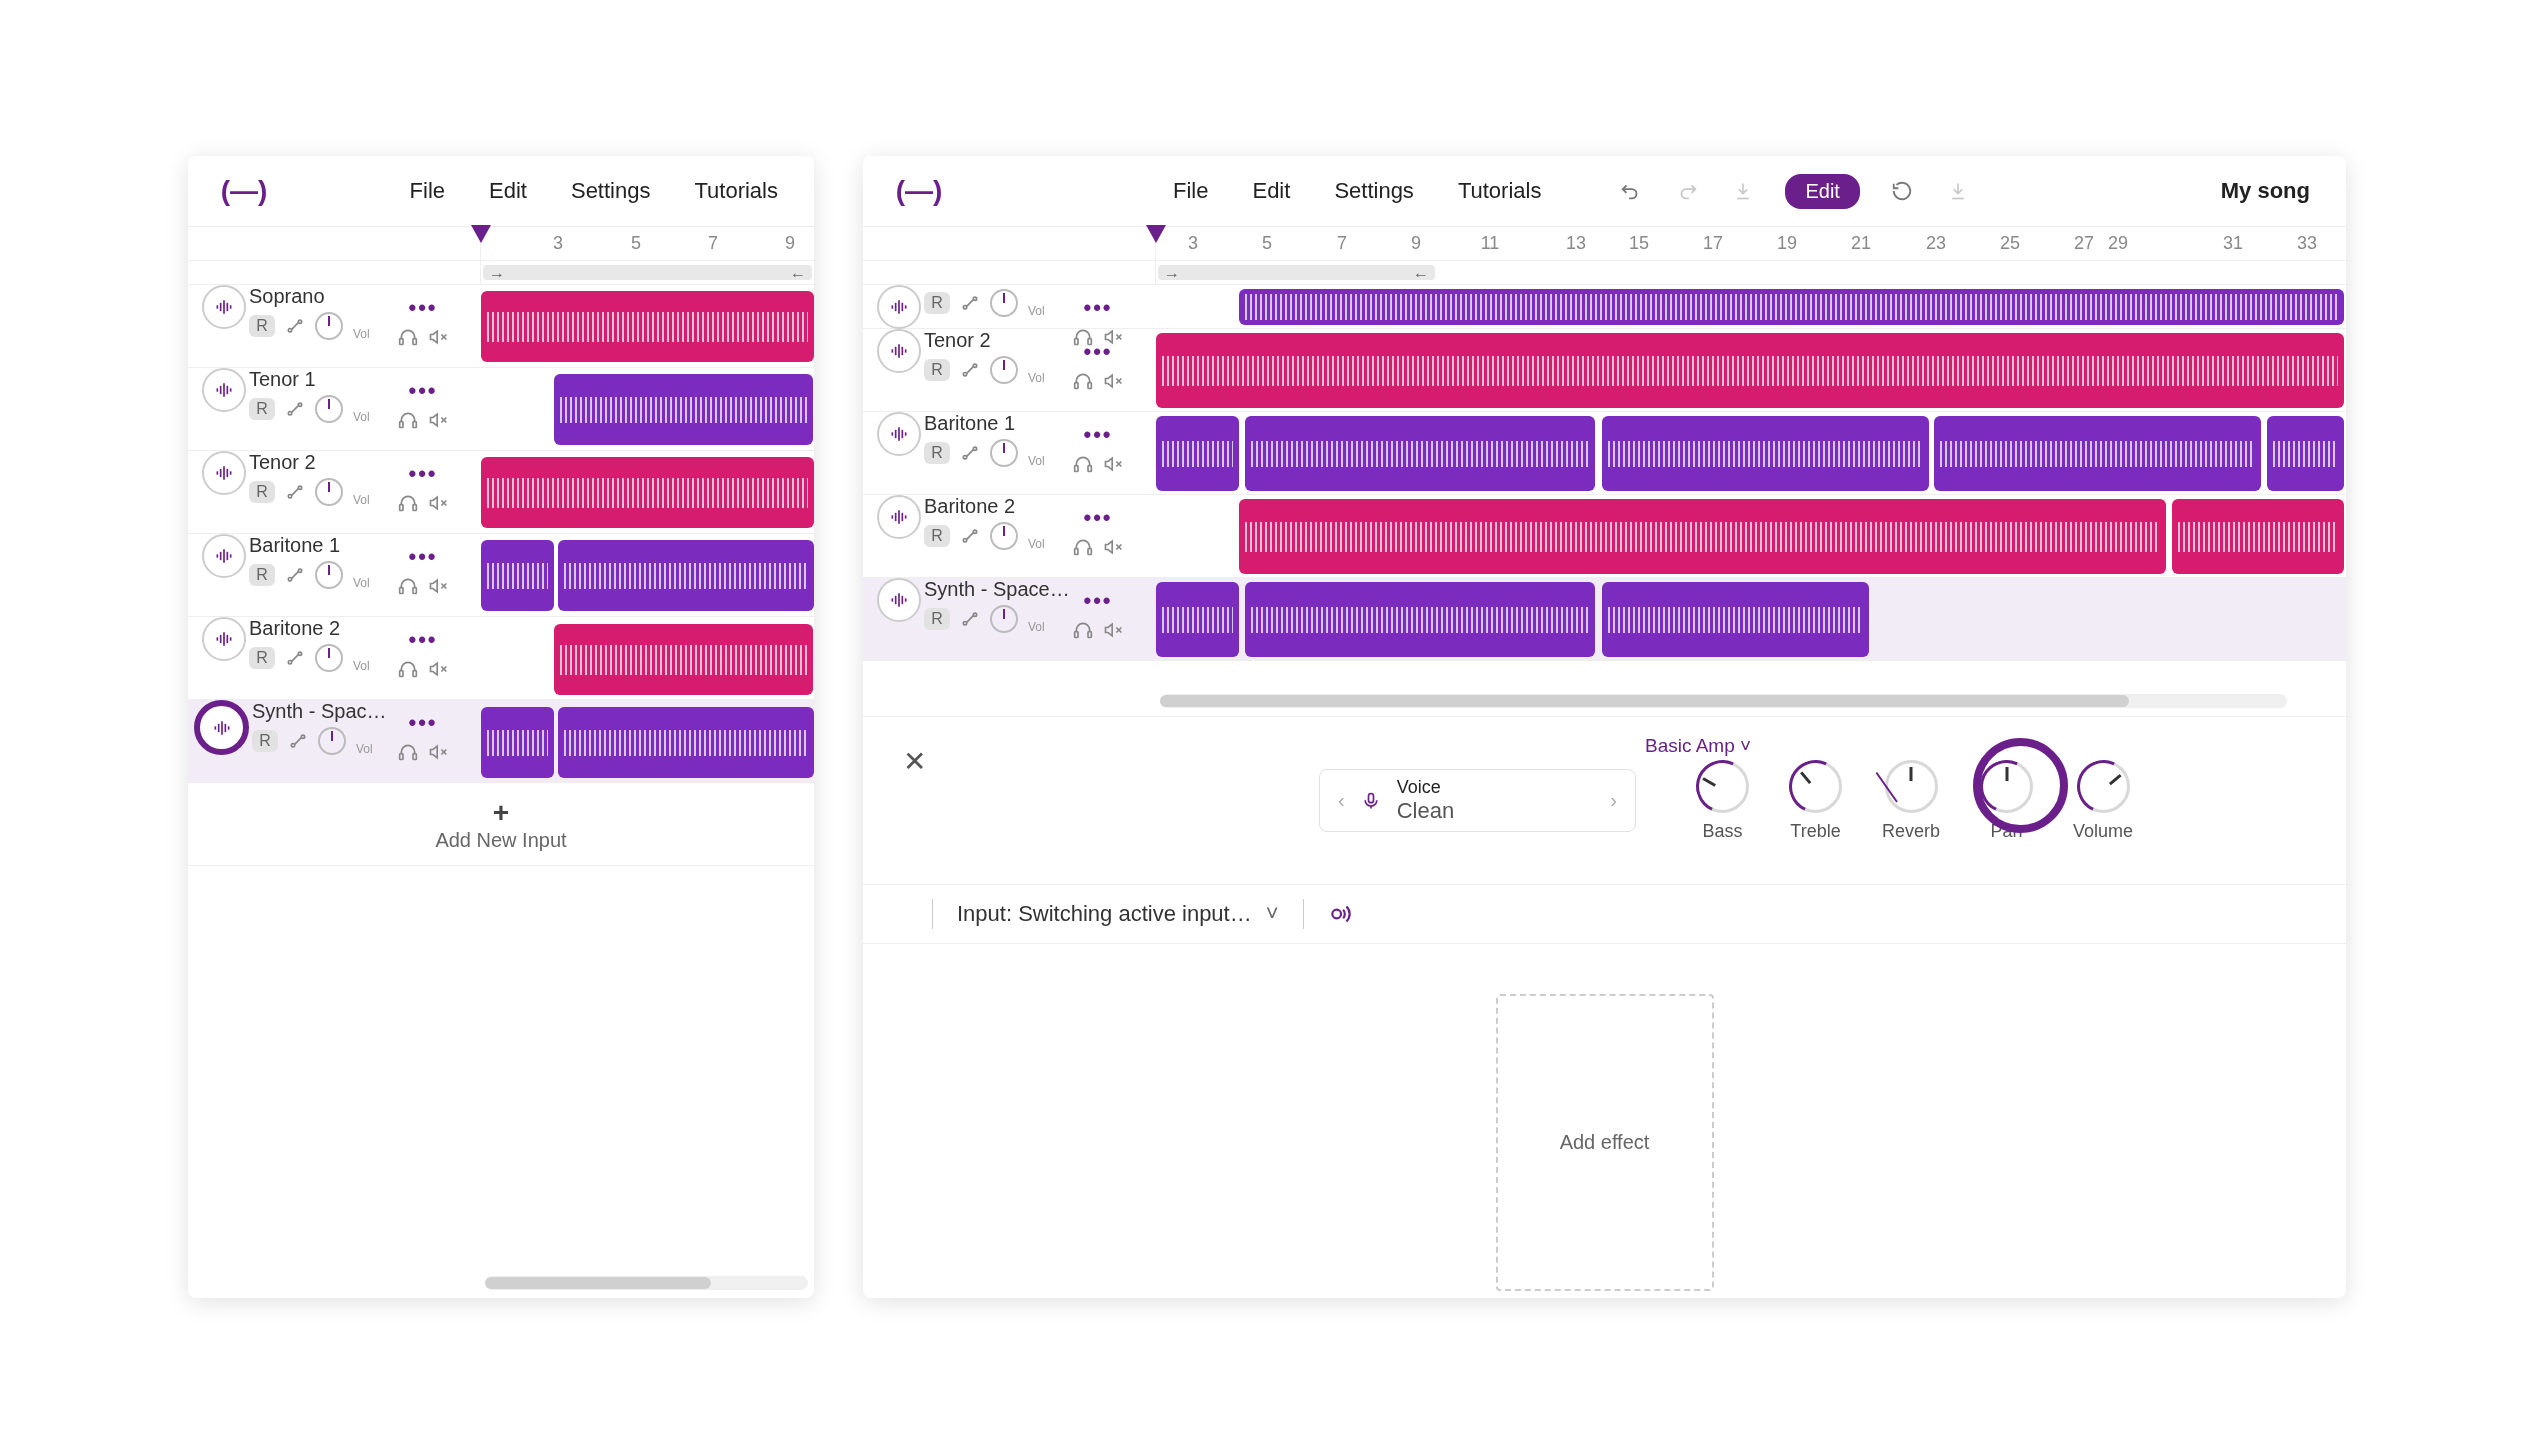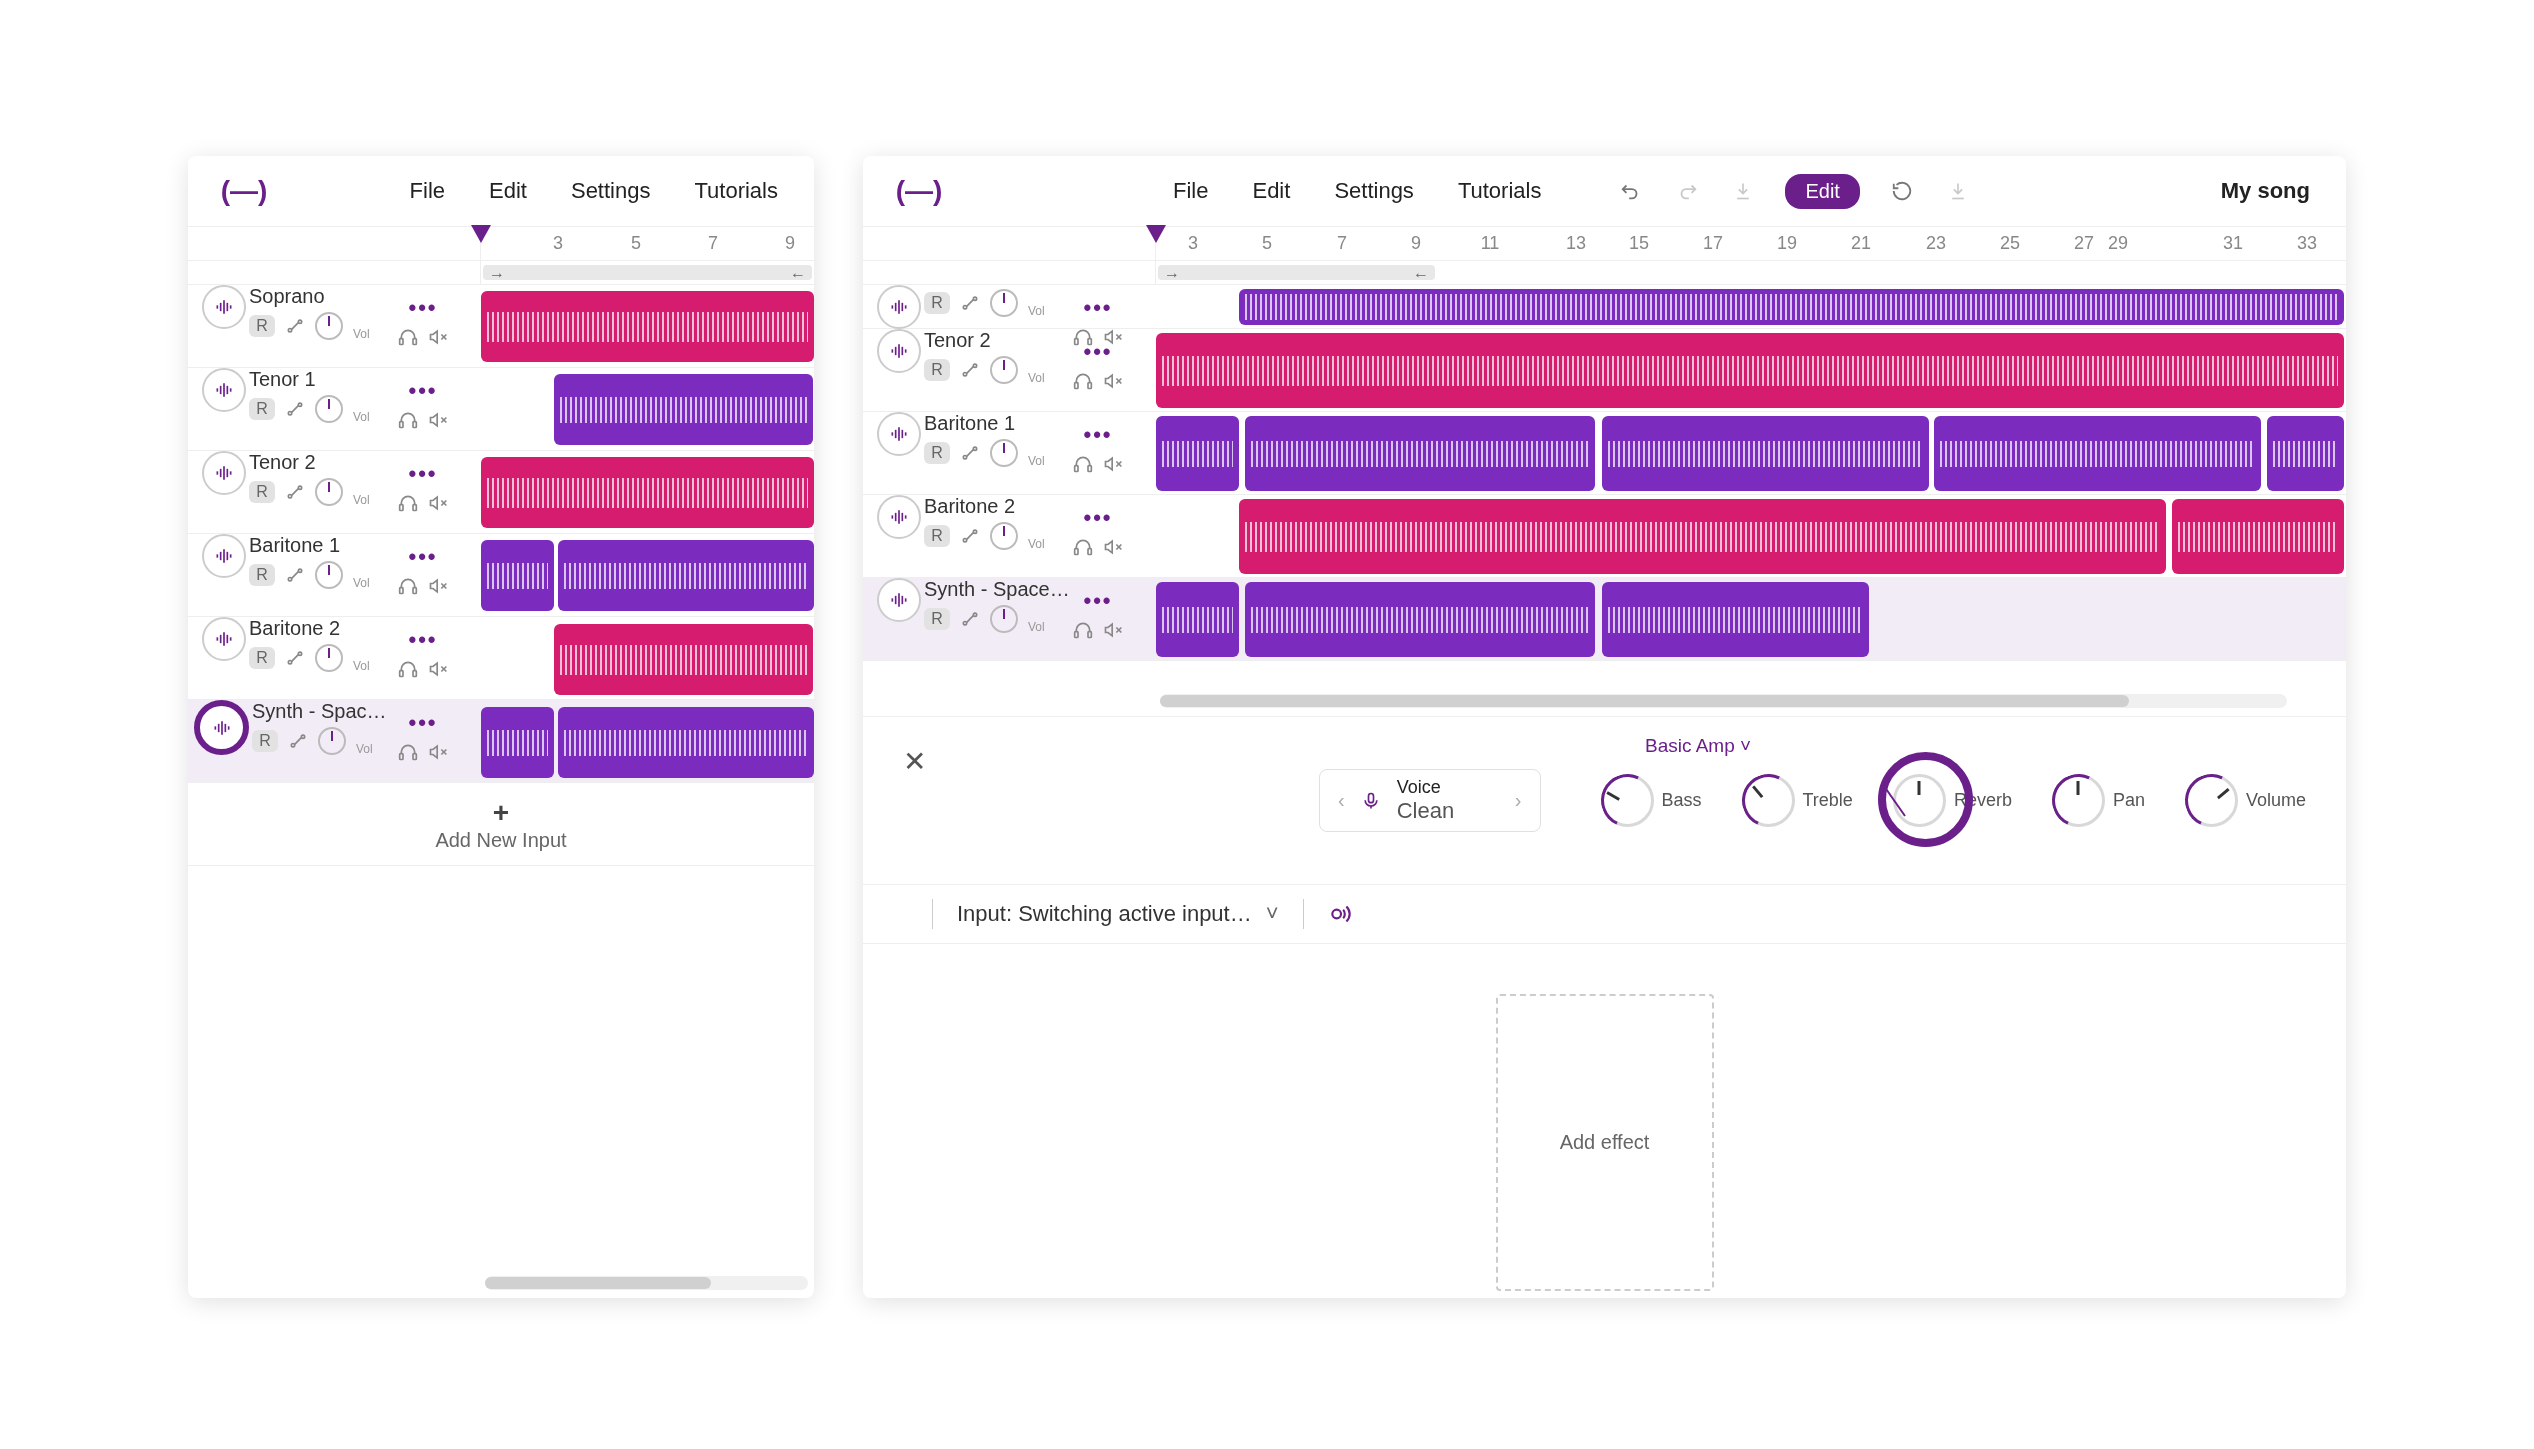--- a/index.html
+++ b/index.html
@@ -157,21 +157,21 @@
   .preset-box {
     width:317px; height:63px; border:1px solid #e0e0e0; border-radius:8px;
     display:flex; align-items:center; padding:0 18px; gap:16px; margin-left:416px;
   }
   .preset-box .chev { color:#aaa; font-size:20px; cursor:pointer; }
   .preset-box .lbl { flex:1; }
   .preset-box .lbl-top { font-size:18px; color:#222; }
   .preset-box .lbl-bot { font-size:22px; color:#555; }
   .amp-selector { position:absolute; left:782px; top:18px; color:#6B1F8A; font-size:19px; cursor:pointer; }
   .knobs { display:flex; gap:40px; margin-left:20px; align-items:flex-start; }
-  .knob-col { display:flex; flex-direction:row; align-items:center; gap:8px; }
+  .knob-col { display:flex; flex-direction:column; align-items:center; gap:8px; }
   .knob-lg {
     width:53px; height:53px; border-radius:50%; border:3px solid #d8d8d8;
     position:relative; background:#fff;
   }
   .knob-lg::before {
     content:''; position:absolute; inset:-3px; border-radius:50%;
     border:3px solid transparent;
     border-top-color:#6B1F8A; border-left-color:#6B1F8A;
     transform:rotate(-20deg);
   }

